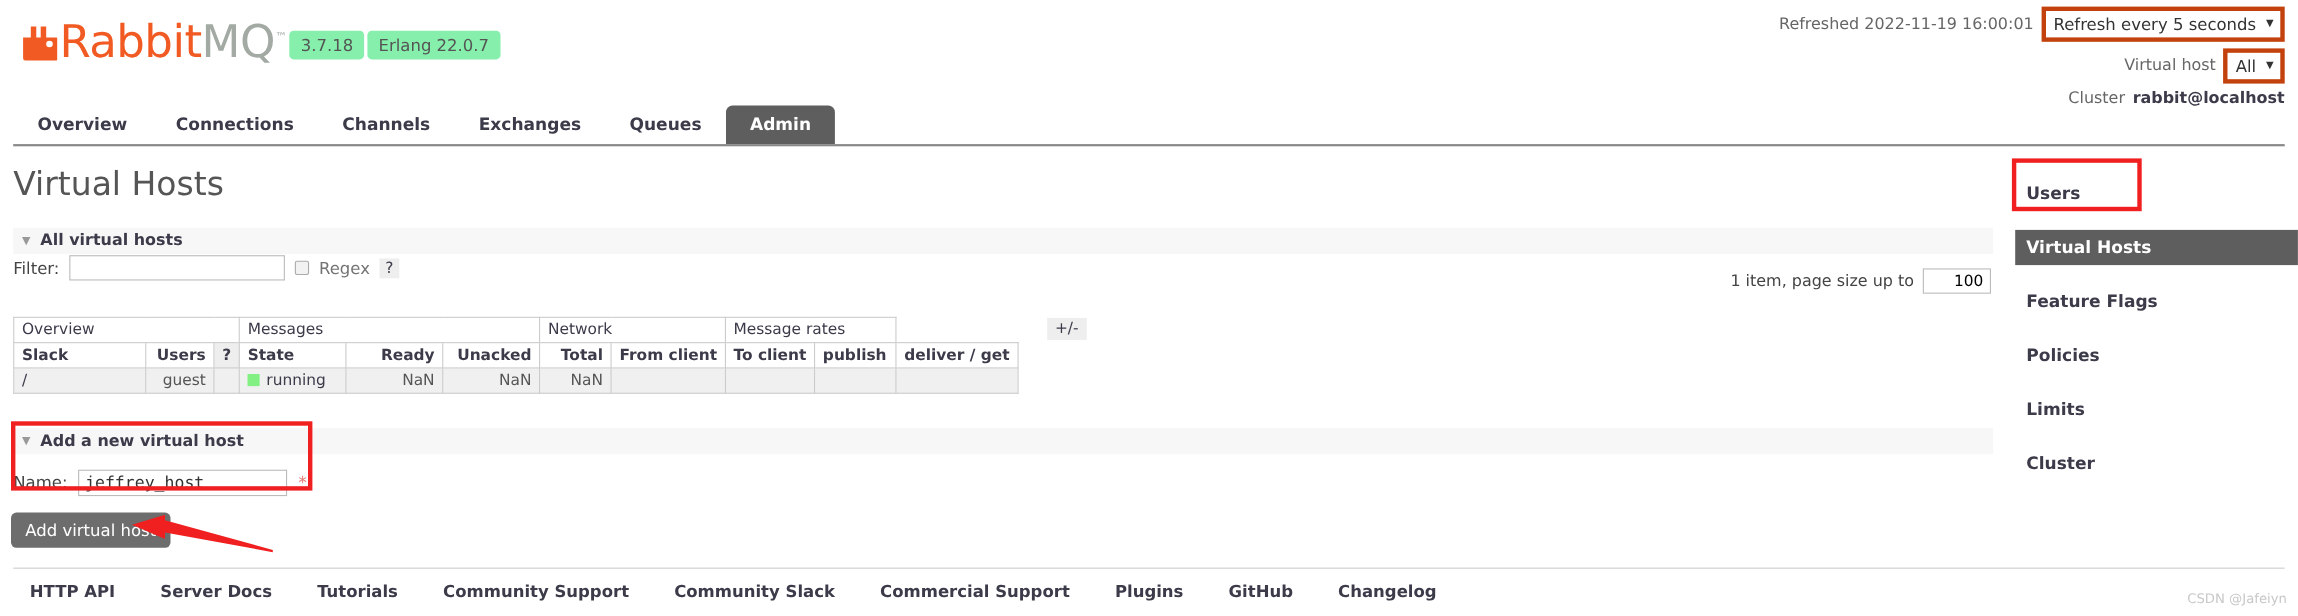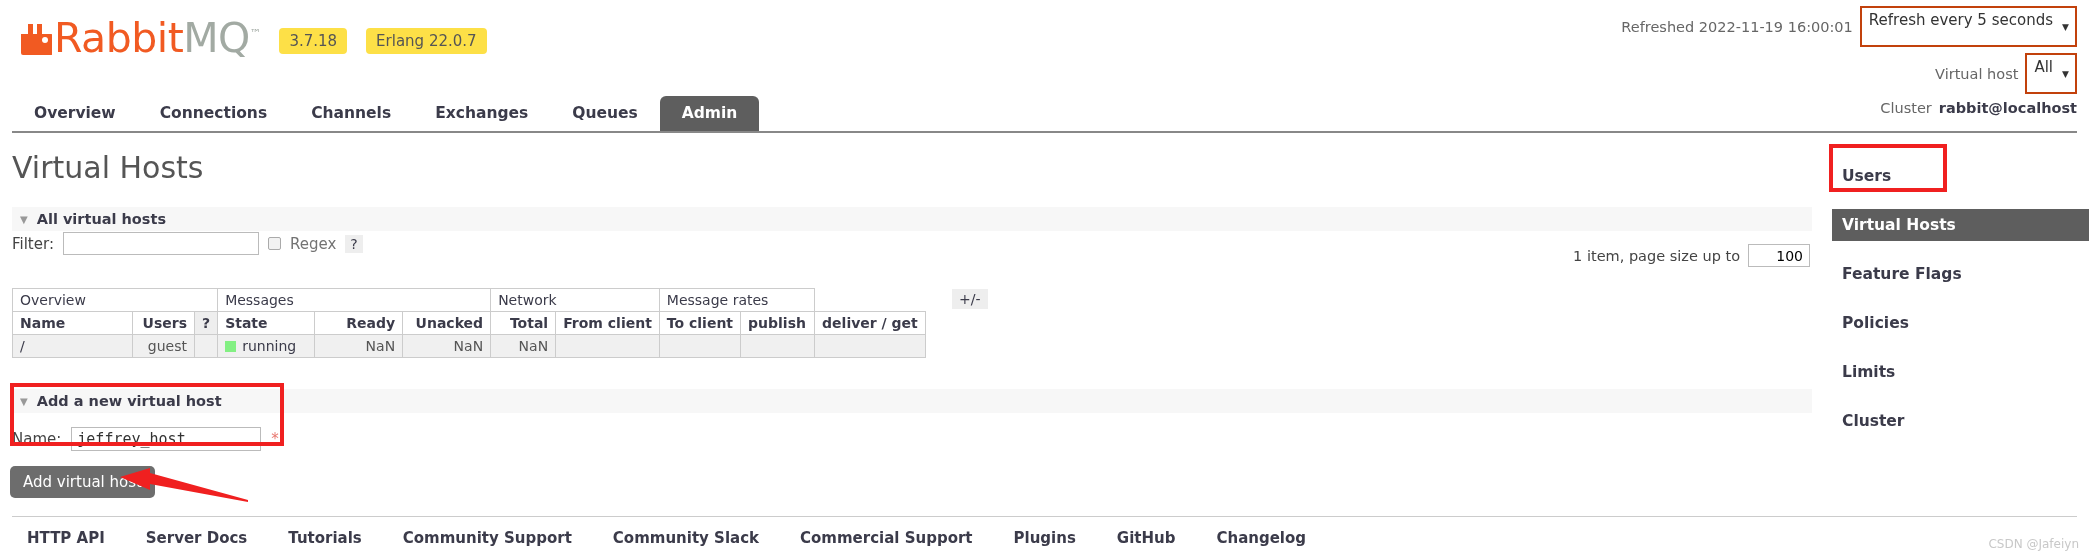--- a/index.html
+++ b/index.html
@@ -9,47 +9,47 @@
     background: #ffffff;
     font-family: "DejaVu Sans", sans-serif;
     color: #444;
     overflow: hidden;
   }
   #page { position: relative; width: 2089px; height: 560px; }
 
   
   .logo-wrap {
     position: absolute; left: 18px; top: 18px;
-    display: flex; align-items: flex-end; gap: 19px;
+    display: flex; align-items: flex-end; gap: 3px;
   }
   .logo { display: flex; align-items: center; }
   .logo-mark { width: 34px; height: 34px; position: relative; margin-right: 2px; }
   .logo-text {
     font-size: 41px; letter-spacing: -0.5px; line-height: 1;
     font-family: "DejaVu Sans", sans-serif; font-weight: 400;
   }
   .logo-rabbit { color: #f15a22; }
   .logo-mq { color: #a2aaa3; }
   .logo-tm { font-size: 11px; color: #a2aaa3; vertical-align: super; }
   .badge-ver {
-    background: #fde047; color: #555;
+    background: #86efac; color: #555;
     border-radius: 4px; padding: 4px 10px;
     font-size: 15px; margin-bottom: 5px;
   }
 
   
   .topright {
     position: absolute; right: 12px; top: 6px;
     text-align: right; font-size: 14.5px; color: #666;
   }
   .tr-row { display: flex; align-items: center; justify-content: flex-end; gap: 7px; margin-bottom: 6px; }
   .tr-label { color: #666; }
   .sel {
-    border: 2px solid #c2410c; background: #fff; color: #333;
-    font-size: 15px; padding: 3px 22px 16px 7px;
+    border: 4px solid #c2410c; background: #fff; color: #333;
+    font-size: 15px; padding: 3px 22px 3px 7px;
     position: relative; display: inline-block; text-align: left;
     font-family: "DejaVu Sans", sans-serif;
   }
   .sel::after {
     content: "▼"; position: absolute; right: 6px; top: 50%;
     transform: translateY(-50%); font-size: 9px; color: #333;
   }
   .sel-refresh { min-width: 215px; }
   .sel-vhost { min-width: 46px; }
   .tr-strong { font-weight: bold; color: #3b3b4a; }
@@ -250,21 +250,21 @@
   <div class="tbl-wrap">
     <table class="vh">
       <thead>
         <tr class="grp">
           <th class="al" colspan="3">Overview</th>
           <th class="al" colspan="3">Messages</th>
           <th class="al" colspan="2">Network</th>
           <th class="al" colspan="2">Message rates</th>
         </tr>
         <tr class="sub">
-          <th class="al" style="width:120px">Name</th>
+          <th class="al" style="width:120px">Slack</th>
           <th class="ar" style="width:62px">Users</th>
           <th style="width:22px;background:#eeeeee">?</th>
           <th class="al" style="width:97px">State</th>
           <th class="ar" style="width:88px">Ready</th>
           <th class="ar" style="width:88px">Unacked</th>
           <th class="ar" style="width:65px">Total</th>
           <th class="al" style="width:100px">From client</th>
           <th class="al" style="width:74px">To client</th>
           <th class="al" style="width:74px">publish</th>
           <th class="al" style="width:104px">deliver / get</th>

